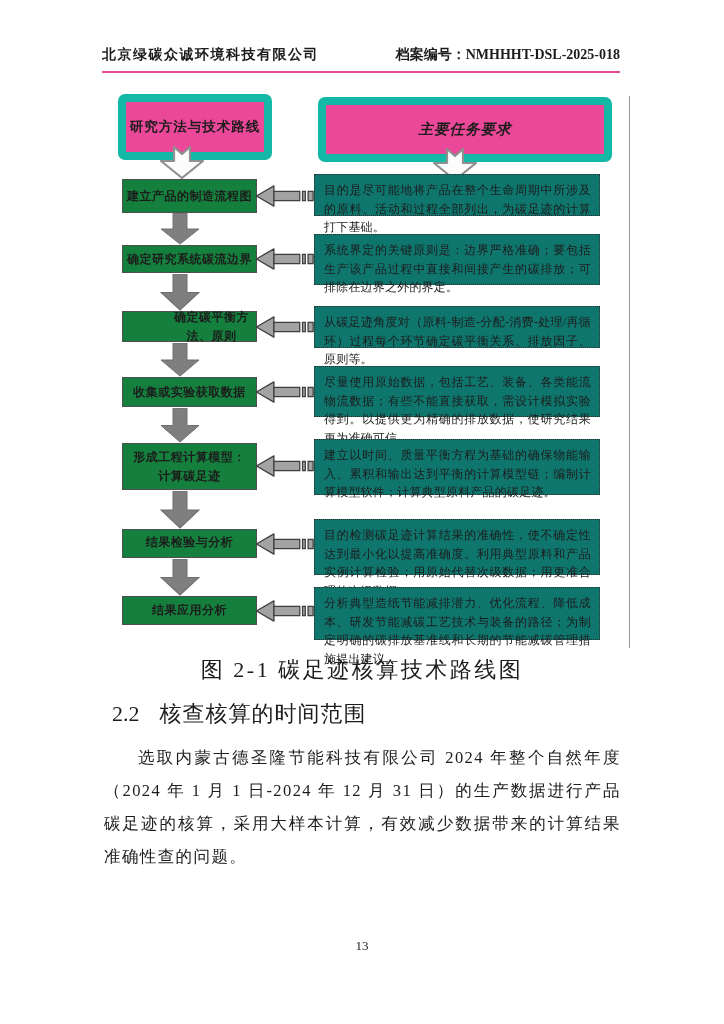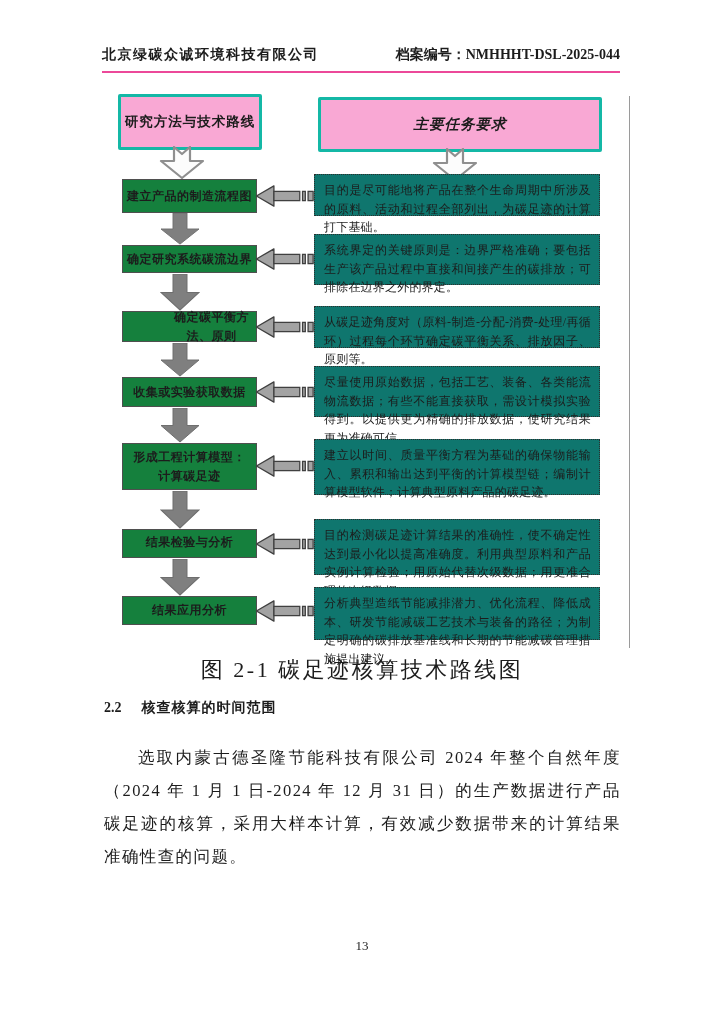--- a/index.html
+++ b/index.html
@@ -12,21 +12,21 @@
   
   .doc-header{
     position:absolute;left:102px;top:46px;width:518px;
     display:flex;justify-content:space-between;align-items:flex-end;
     border-bottom:2px solid #ec4899;padding-bottom:7px;
     font-size:14px;font-weight:bold;
   }
   .doc-header .company{letter-spacing:1.5px;}
   
   .hdr-box{
-    position:absolute;border:3px solid #14b8a6;border-radius:2px;background:#f9a8d4;
+    position:absolute;border:8px solid #14b8a6;border-radius:7px;background:#ec4899;
     display:flex;align-items:center;justify-content:center;
     font-weight:bold;font-size:13.5px;letter-spacing:1px;text-align:center;
   }
   .step-box{
     position:absolute;left:122px;width:135px;background:#15803d;border:1.5px solid #4f4f4f;
     display:flex;align-items:center;justify-content:center;
     font-weight:bold;font-size:12px;letter-spacing:.5px;text-align:center;
     white-space:pre-line;line-height:1.55;box-sizing:border-box;
   }
   .desc-box{
@@ -36,41 +36,41 @@
     text-align:justify;letter-spacing:.2px;
   }
   .svg-abs{position:absolute;}
   .vline{position:absolute;left:629px;top:96px;height:552px;width:0;border-left:1.5px solid #9a9a9a;}
   
   .fig-caption{
     position:absolute;left:100px;width:524px;top:655px;text-align:center;
     font-size:22px;letter-spacing:2.5px;
   }
   .sec-heading{
-    position:absolute;left:104px;top:699px;width:516px;
-    font-size:14px;font-weight:bold;letter-spacing:1px;
+    position:absolute;left:112px;top:699px;width:516px;
+    font-size:22px;font-weight:normal;letter-spacing:1px;
   }
   .sec-heading .sec-no{margin-right:20px;letter-spacing:0;}
   .body-par{
     position:absolute;left:104px;top:741px;width:517px;
     font-size:16.5px;line-height:33px;letter-spacing:1.4px;
     text-align:justify;text-indent:34px;
   }
   .page-number{
     position:absolute;left:0;top:938px;width:724px;text-align:center;font-size:13px;
   }
 </style>
 </head>
 <body>
 
 <div class="page">
 
   <div class="doc-header">
     <span class="company">北京绿碳众诚环境科技有限公司</span>
-    <span><span>档案编号：</span><span>NMHHHT-DSL-2025-044</span></span>
+    <span><span>档案编号：</span><span>NMHHHT-DSL-2025-018</span></span>
   </div>
 
   <div class="hdr-box" style="left:118px;top:94px;width:138px;height:50px;">研究方法与技术路线</div>
   <div class="hdr-box" style="left:318px;top:97px;width:278px;height:49px;font-size:14.5px;font-style:italic;">主要任务要求</div>
 
   <svg class="svg-abs" style="left:159px;top:146px;" width="46" height="33" viewBox="0 0 46 33" preserveAspectRatio="none">
     <polygon points="15,1 23,8 31,1 31,15 44,15 23,32 2,15 15,15" fill="#fcfcfc" stroke="#8f8f8f" stroke-width="2.2" stroke-linejoin="round"></polygon>
   </svg>
   <svg class="svg-abs" style="left:432px;top:148px;" width="46" height="33" viewBox="0 0 46 33" preserveAspectRatio="none">
     <polygon points="15,1 23,8 31,1 31,15 44,15 23,32 2,15 15,15" fill="#fcfcfc" stroke="#8f8f8f" stroke-width="2.2" stroke-linejoin="round"></polygon>

